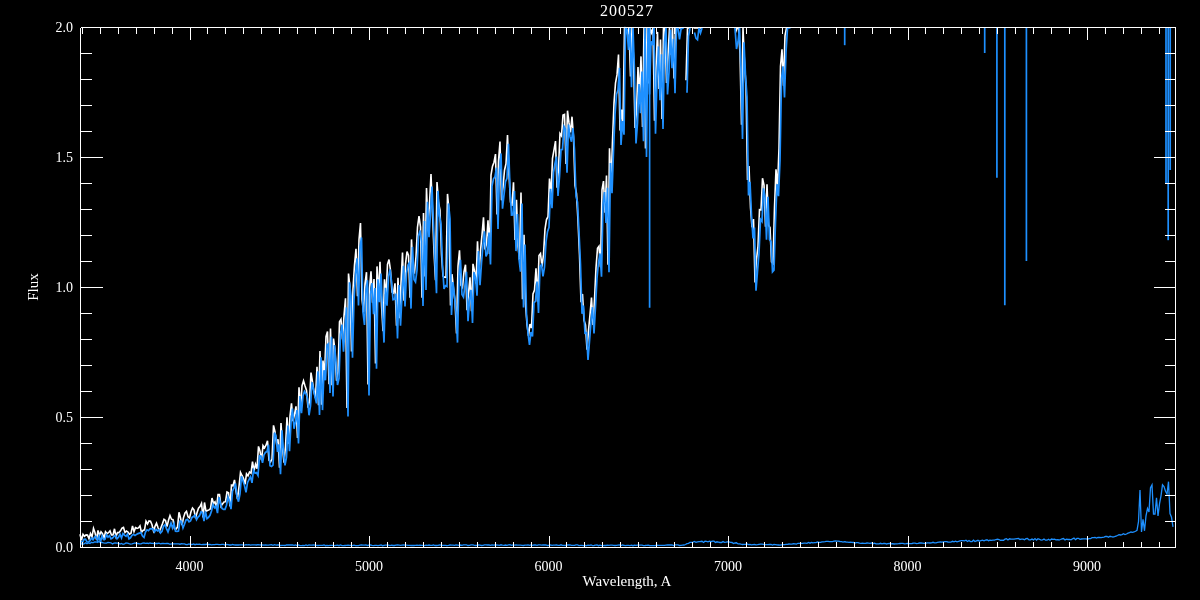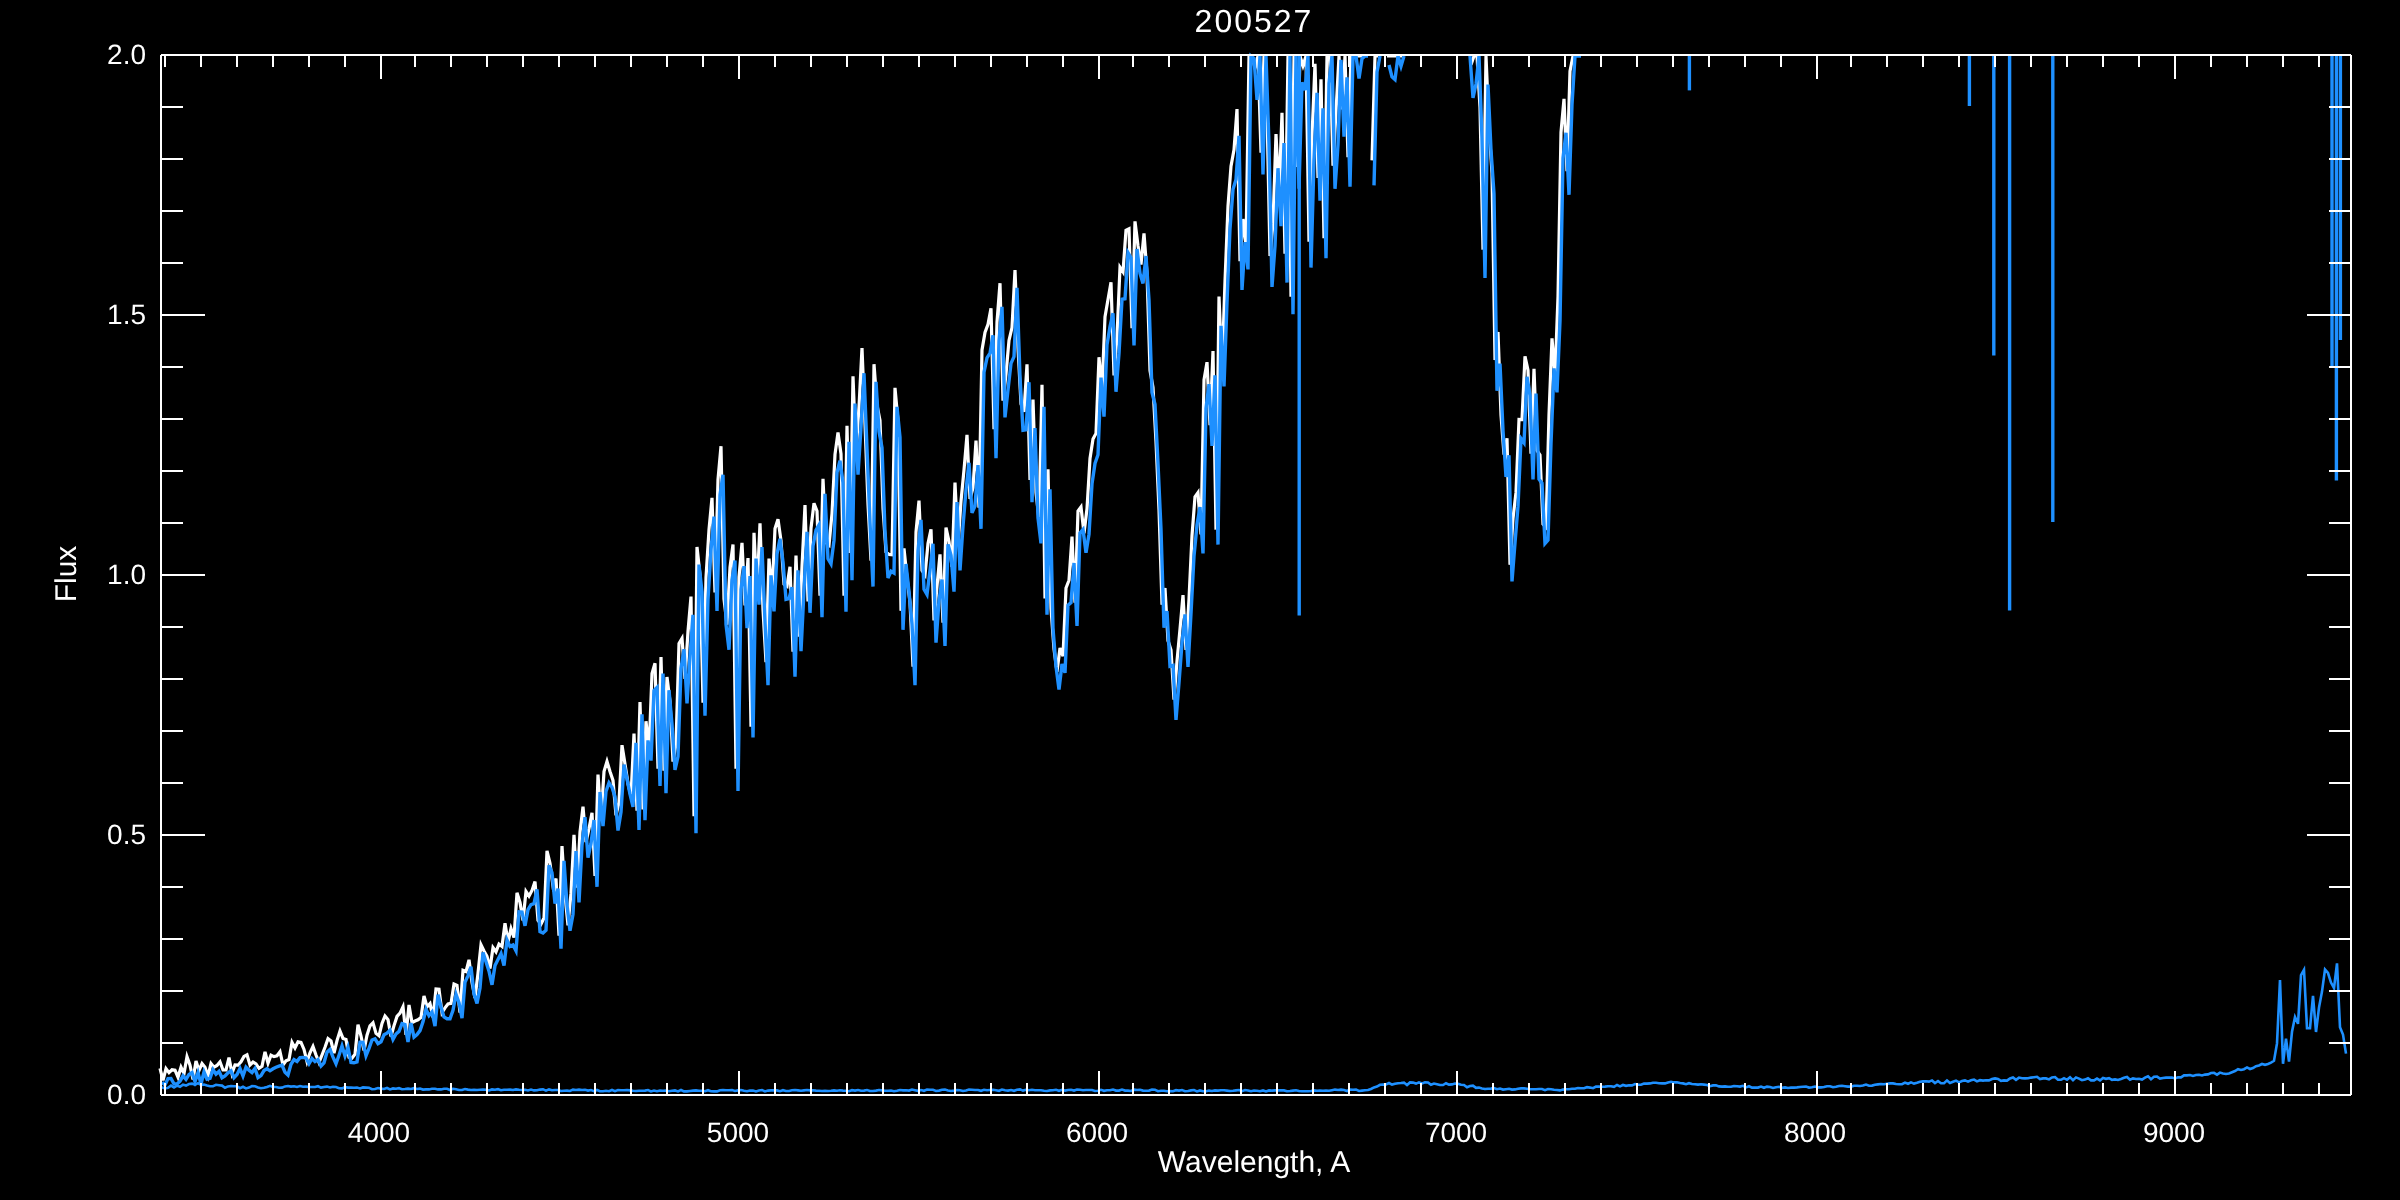--- a/index.html
+++ b/index.html
@@ -1,17 +1,17 @@
 <!DOCTYPE html>
 <html><head>
 <meta charset="utf-8">
 <style>
   html,body{margin:0;padding:0;background:#000;}
   .stage{width:1200px;height:600px;background:#000;position:relative;overflow:hidden;
-         font-family:Liberation Sans, sans-serif;}
+         font-family:Liberation Serif, serif;}
   svg{display:block;}
   text{fill:#ffffff;}
   .ticklbl{font-size:14px;}
   .axlbl{font-size:15px;}
   .title{font-size:16px;letter-spacing:1px;}
 </style>
 </head>
 <body>
 
 <div class="stage">

